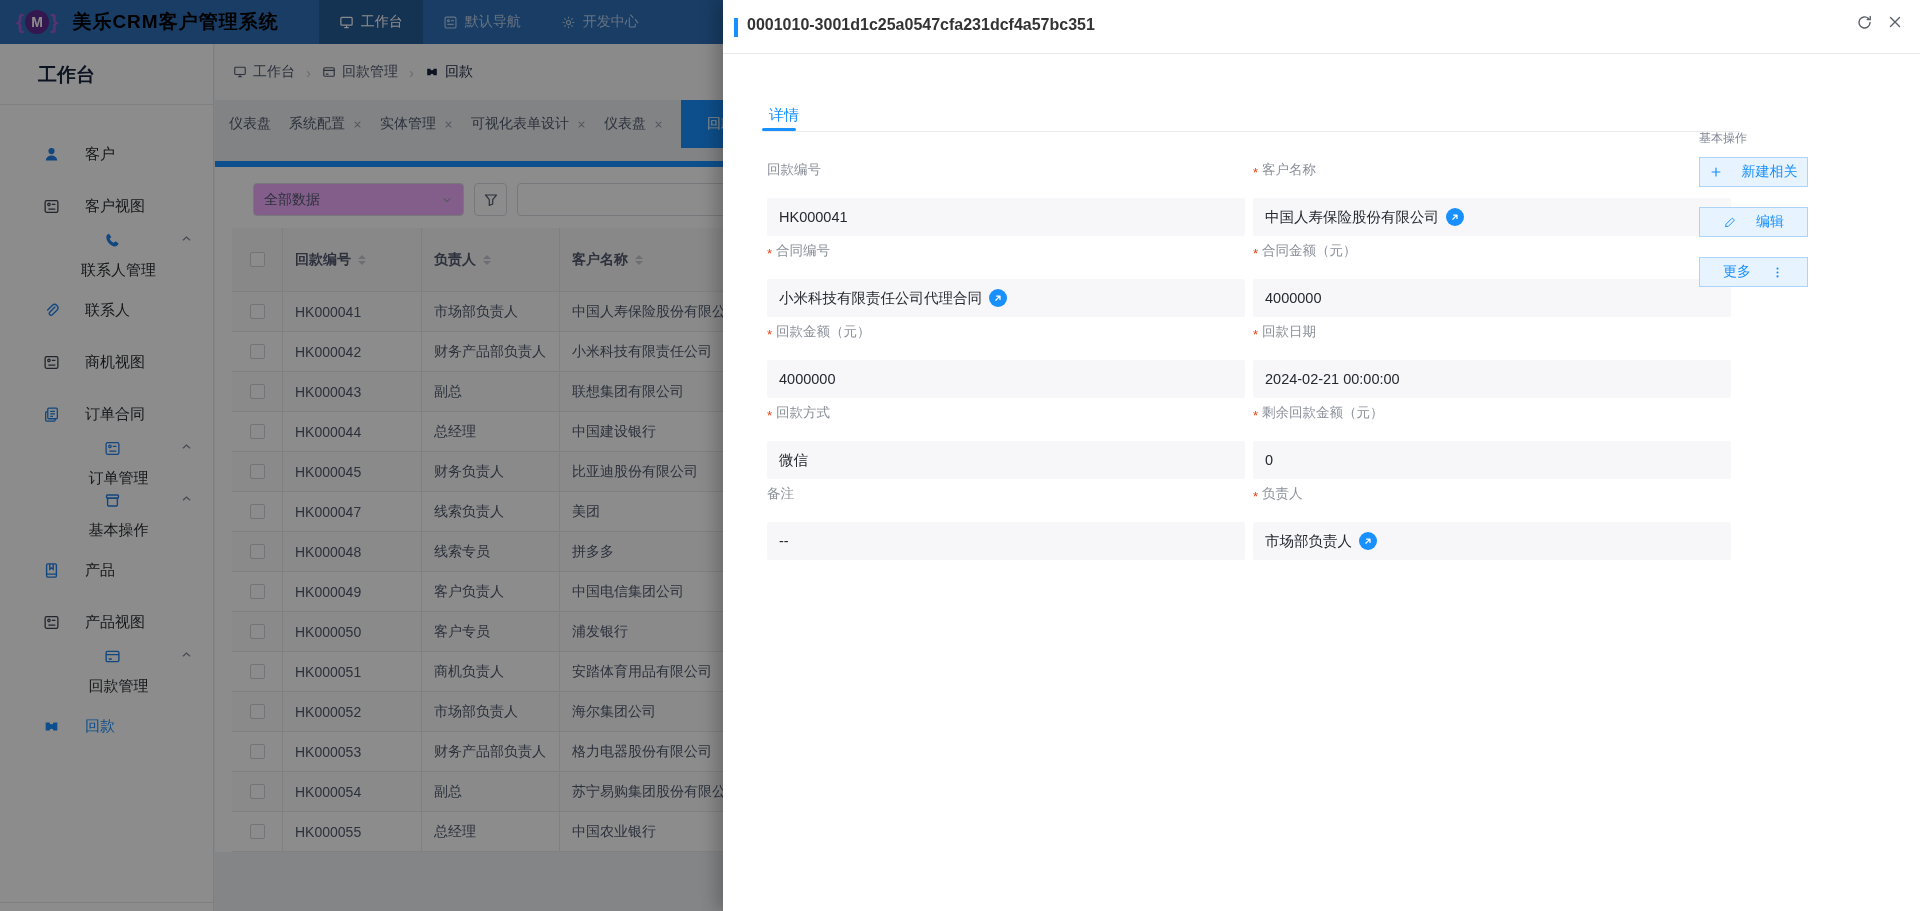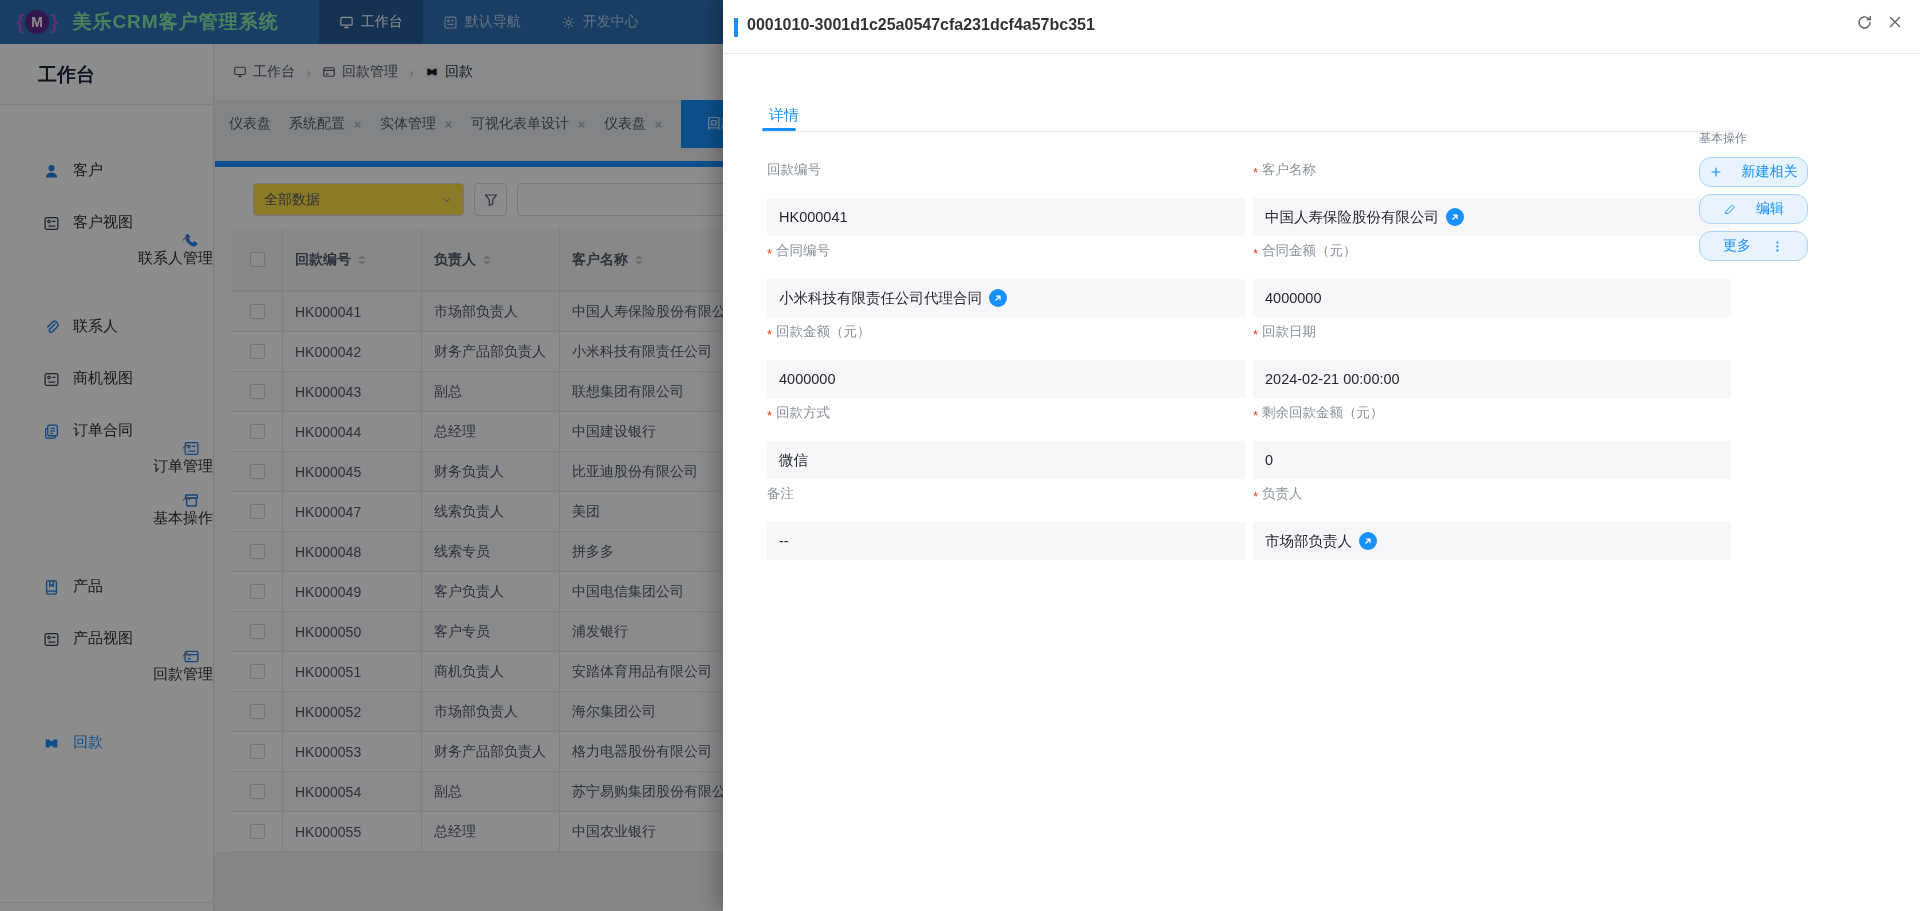--- a/index.html
+++ b/index.html
@@ -6,30 +6,30 @@
   *{box-sizing:border-box;font-family:"Liberation Sans","DejaVu Sans",sans-serif;}
   #stage{position:relative;width:1920px;height:911px;background:#f0f2f5;overflow:hidden;}
   .abs{position:absolute;}
   svg{display:block;}
 
   
   .topbar{left:0;top:0;width:100%;height:44px;background:#2f70b8;display:flex;align-items:center;}
   .logo{display:flex;align-items:center;margin-left:16px;}
   .brace{color:#a45ad0;font-size:21px;font-weight:bold;}
   .logo-circle{width:24px;height:24px;border-radius:50%;background:#5f2b90;color:#fff;font-size:14px;font-weight:bold;display:flex;align-items:center;justify-content:center;margin:0 1px;}
-  .apptitle{color:#86efac;font-size:19px;font-weight:bold;letter-spacing:1px;margin-left:14px;}
+  .apptitle{color:#000000;font-size:19px;font-weight:bold;letter-spacing:1px;margin-left:14px;}
   .topnav{display:flex;height:100%;margin-left:40px;}
   .topnav-item{display:flex;align-items:center;gap:7px;padding:0 20px;font-size:14px;color:#b9cfe9;cursor:pointer;}
   .topnav-item.active{background:rgba(0,0,0,0.18);color:#fff;}
 
   
   .sidebar{left:0;top:44px;width:214px;height:867px;background:#fff;border-right:1px solid #e4e7ec;}
   .side-title{height:61px;line-height:61px;padding-left:38px;font-size:19px;font-weight:bold;color:#17233d;border-bottom:1px solid #e8eaec;}
   .side-items{position:absolute;left:0;top:84px;width:100%;}
-  .side-item{height:52px;display:flex;align-items:flex-end;font-size:15px;color:#2c2f33;cursor:pointer;position:relative;}
+  .side-item{height:52px;display:flex;align-items:center;font-size:15px;color:#2c2f33;cursor:pointer;position:relative;gap:12px;}
   .side-item .ic{margin-right:13px;display:flex;}
   .side-item.group{padding-left:24px;flex-direction:column;}
   .side-item.child{padding-left:43px;}
   .side-item.active{color:#1890ff;}
   .ic-blue{color:#2080e8;} .ic-dark{color:#3c4450;}
   .side-arrow{position:absolute;right:20px;color:#808695;}
   .side-footline{left:0;top:858px;width:214px;height:1px;background:#e4e7ec;}
 
   
   .crumbrow{left:215px;top:44px;width:1705px;height:56px;background:#fbfcfd;display:flex;align-items:center;padding-left:18px;font-size:14px;color:#515a6e;}
@@ -38,21 +38,21 @@
   .crumb:last-child{color:#17233d;}
 
   .tabsrow{left:215px;top:100px;width:1705px;height:48px;background:#eceef1;display:flex;align-items:stretch;padding-left:14px;}
   .tabsrow-ext{left:215px;top:148px;width:1705px;height:13px;background:#eceef1;}
   .bluebar{left:215px;top:161px;width:1705px;height:6px;background:#1890ff;}
   .tab{display:flex;align-items:center;margin-right:18px;font-size:14px;color:#515a6e;cursor:pointer;}
   .tab .x{margin-left:8px;color:#9aa0ab;display:flex;}
   .tab.active{background:#1890ff;color:#fff;padding:0 26px;margin-right:0;}
 
   .card{left:215px;top:167px;width:1705px;height:685px;background:#fff;}
-  .scope-select{position:absolute;left:38px;top:16px;width:211px;height:33px;border:1px solid #d7dbe0;border-radius:4px;background:#fde047;display:flex;align-items:center;padding:0 10px;font-size:14px;color:#515a6e;cursor:pointer;}
+  .scope-select{position:absolute;left:38px;top:16px;width:211px;height:33px;border:1px solid #d7dbe0;border-radius:4px;background:#f0abfc;display:flex;align-items:center;padding:0 10px;font-size:14px;color:#515a6e;cursor:pointer;}
   .scope-select .chev{margin-left:auto;color:#9aa0ab;}
   .funnel-btn{position:absolute;left:259px;top:16px;width:33px;height:33px;border:1px solid #d7dbe0;border-radius:4px;background:#fff;display:flex;align-items:center;justify-content:center;color:#515a6e;cursor:pointer;}
   .search-input{position:absolute;left:302px;top:16px;width:280px;height:33px;border:1px solid #d7dbe0;border-radius:4px;background:#fff;padding:0 10px;font-size:14px;color:#515a6e;outline:none;}
 
   .tbl{position:absolute;left:17px;top:61px;width:1000px;}
   .thead{display:flex;height:64px;background:#f8f8f9;border-bottom:1px solid #e8eaec;}
   .th{display:flex;align-items:center;font-size:14px;font-weight:bold;color:#515a6e;border-right:1px solid #e8eaec;padding-left:12px;gap:7px;}
   .th:last-child{border-right:none;}
   .trow{display:flex;height:40px;border-bottom:1px solid #e8eaec;background:#fff;}
   .trow:nth-child(even){background:#fbfcfd;}
@@ -78,21 +78,21 @@
   .dw-tab{position:absolute;left:46px;top:106px;font-size:15px;color:#1890ff;cursor:pointer;}
   .dw-tabline-gray{position:absolute;left:39px;top:131px;width:978px;height:1px;background:#e8eaec;}
   .dw-tabline-blue{position:absolute;left:39px;top:128px;width:34px;height:3px;background:#1890ff;border-radius:2px;}
   .field{position:absolute;width:478px;}
   .f-label{font-size:13.5px;color:#8a8f99;display:flex;align-items:center;gap:4px;}
   .req{color:#ed4014;font-size:13px;transform:translateY(2px);}
   .f-box{position:absolute;left:0;top:37px;width:478px;height:38px;background:#f7f7f9;border-radius:2px;display:flex;align-items:center;padding:0 12px;font-size:14.5px;color:#25292f;gap:7px;}
   .linkdot{width:18px;height:18px;border-radius:50%;background:#1890ff;display:flex;align-items:center;justify-content:center;cursor:pointer;flex:none;}
   .actions{position:absolute;left:976px;top:130px;width:120px;}
   .act-label{font-size:12px;color:#808695;margin-bottom:10px;}
-  .act-btn{width:109px;height:30px;margin-bottom:7px;background:#e7f3fe;border:1px solid #abd4f8;border-radius:12px;color:#1890ff;font-size:14px;display:flex;align-items:center;justify-content:center;gap:20px;cursor:pointer;}
+  .act-btn{width:109px;height:30px;margin-bottom:20px;background:#e7f3fe;border:1px solid #abd4f8;border-radius:0;color:#1890ff;font-size:14px;display:flex;align-items:center;justify-content:center;gap:20px;cursor:pointer;}
 </style>
 </head>
 <body>
 
 <div id="stage">
 
   <div class="abs topbar">
     <div class="logo">
       <span class="brace">{</span>
       <span class="logo-circle">M</span>

